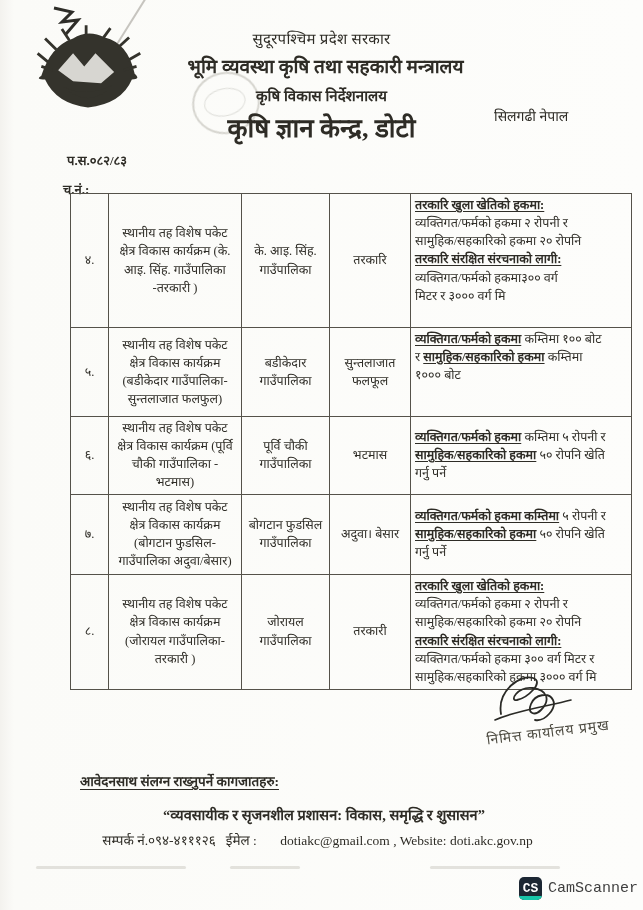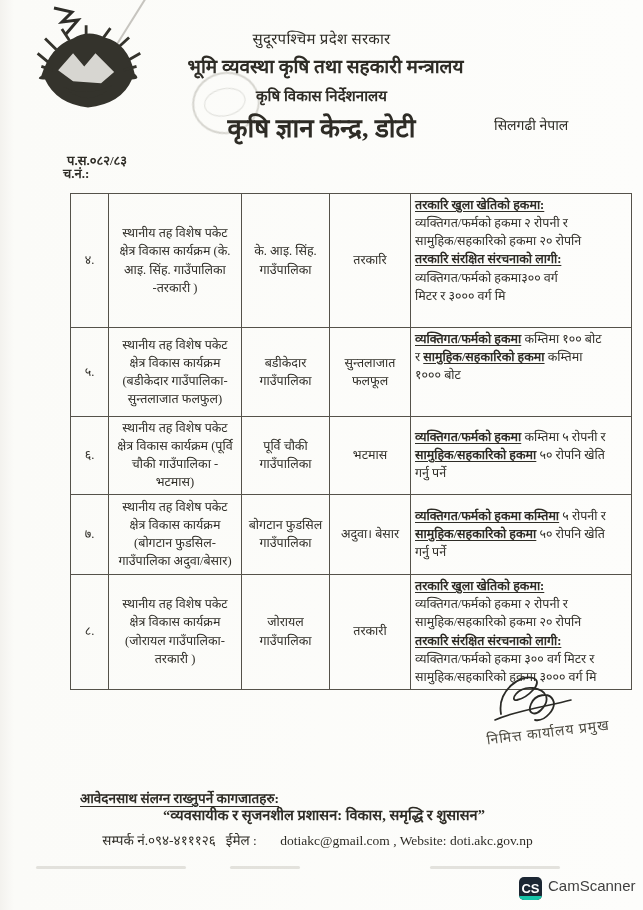--- a/index.html
+++ b/index.html
@@ -16,24 +16,24 @@
   .stamp{position:absolute;left:192px;top:72px;width:64px;height:58px;border:2px solid rgba(125,122,110,.30);
     border-radius:50%;transform:rotate(-12deg);filter:blur(.4px);}
   .stamp:after{content:"";position:absolute;left:10px;top:14px;width:40px;height:26px;border:1px solid rgba(125,122,110,.22);border-radius:50%;}
   .bottom-streak{position:absolute;top:866px;height:3px;background:#c9c7c0;opacity:.5;border-radius:2px;}
   
   .header{position:absolute;left:0;top:28px;width:100%;text-align:center;}
   .h-gov{font-size:15px;font-weight:normal;letter-spacing:.3px;}
   .h-ministry{font-size:19px;font-weight:bold;margin-top:5px;margin-left:8px;}
   .h-directorate{font-size:15px;font-weight:bold;margin-top:6px;}
   .h-office{font-size:26px;font-weight:bold;margin-top:4px;}
-  .h-location{position:absolute;left:494px;top:115px;font-size:14px;}
+  .h-location{position:absolute;left:494px;top:106px;font-size:14px;}
   
   .ref-ps{position:absolute;left:67px;top:151px;font-size:13px;font-weight:bold;}
-  .ref-ch{position:absolute;left:63px;top:164px;font-size:13px;font-weight:bold;}
+  .ref-ch{position:absolute;left:63px;top:180px;font-size:13px;font-weight:bold;}
   
   table.main{position:absolute;left:70px;top:193px;width:522px;border-collapse:collapse;table-layout:fixed;}
   table.main td{border:1px solid #55524a;padding:2px 4px;vertical-align:middle;font-size:12.5px;line-height:1.45;}
   td.c-sn{width:29px;text-align:center;}
   td.c-prog{width:124px;text-align:center;}
   td.c-muni{width:79px;text-align:center;}
   td.c-crop{width:72px;text-align:center;}
   td.c-det{width:212px;vertical-align:top;padding:3px 7px;}
   tr:nth-child(1) td{height:129px;}
   tr:nth-child(2) td{height:84px;margin-top:36px;}
@@ -41,26 +41,26 @@
   tr:nth-child(4) td{height:75px;}
   tr:nth-child(5) td{height:110px;}
   tr:nth-child(1) td.c-det, tr:nth-child(2) td.c-det{vertical-align:top;}
   .det-line{white-space:normal;}
   .det-line .u{text-decoration:underline;text-underline-offset:2px;font-weight:bold;}
   
   .sig{position:absolute;left:487px;top:670px;width:92px;height:58px;}
   .sig-label{position:absolute;left:458px;top:722px;width:180px;font-size:14px;color:#4c4a40;
     transform:rotate(-7deg);letter-spacing:1px;text-align:center;}
   
-  .attach{position:absolute;left:80px;top:789px;font-size:13.5px;font-weight:bold;text-decoration:underline;text-underline-offset:3px;}
+  .attach{position:absolute;left:80px;top:772px;font-size:13.5px;font-weight:bold;text-decoration:underline;text-underline-offset:3px;}
   .motto{position:absolute;left:0;top:804px;width:648px;text-align:center;font-size:14.5px;font-weight:bold;}
   .contact{position:absolute;left:0;top:831px;width:635px;text-align:center;font-size:13.5px;}
   .contact .email{text-underline-offset:2px;margin-left:20px;}
   
-  .cam{position:absolute;left:519px;top:877px;display:flex;align-items:flex-start;gap:6px;font-family:Liberation Sans, sans-serif;}
+  .cam{position:absolute;left:519px;top:877px;display:flex;align-items:center;gap:6px;font-family:Liberation Mono, monospace;}
   .cam-badge{width:23px;height:23px;border-radius:5px;color:#fff;font-weight:bold;font-size:13px;
     display:flex;align-items:center;justify-content:center;position:relative;overflow:hidden;}
   .cam-badge:after{content:"";position:absolute;left:0;bottom:0;width:100%;height:4px;}
   .cam-label{font-size:15px;color:#3f3f3f;}
 </style>
 </head>
 <body>
 
 <div class="page">
 

